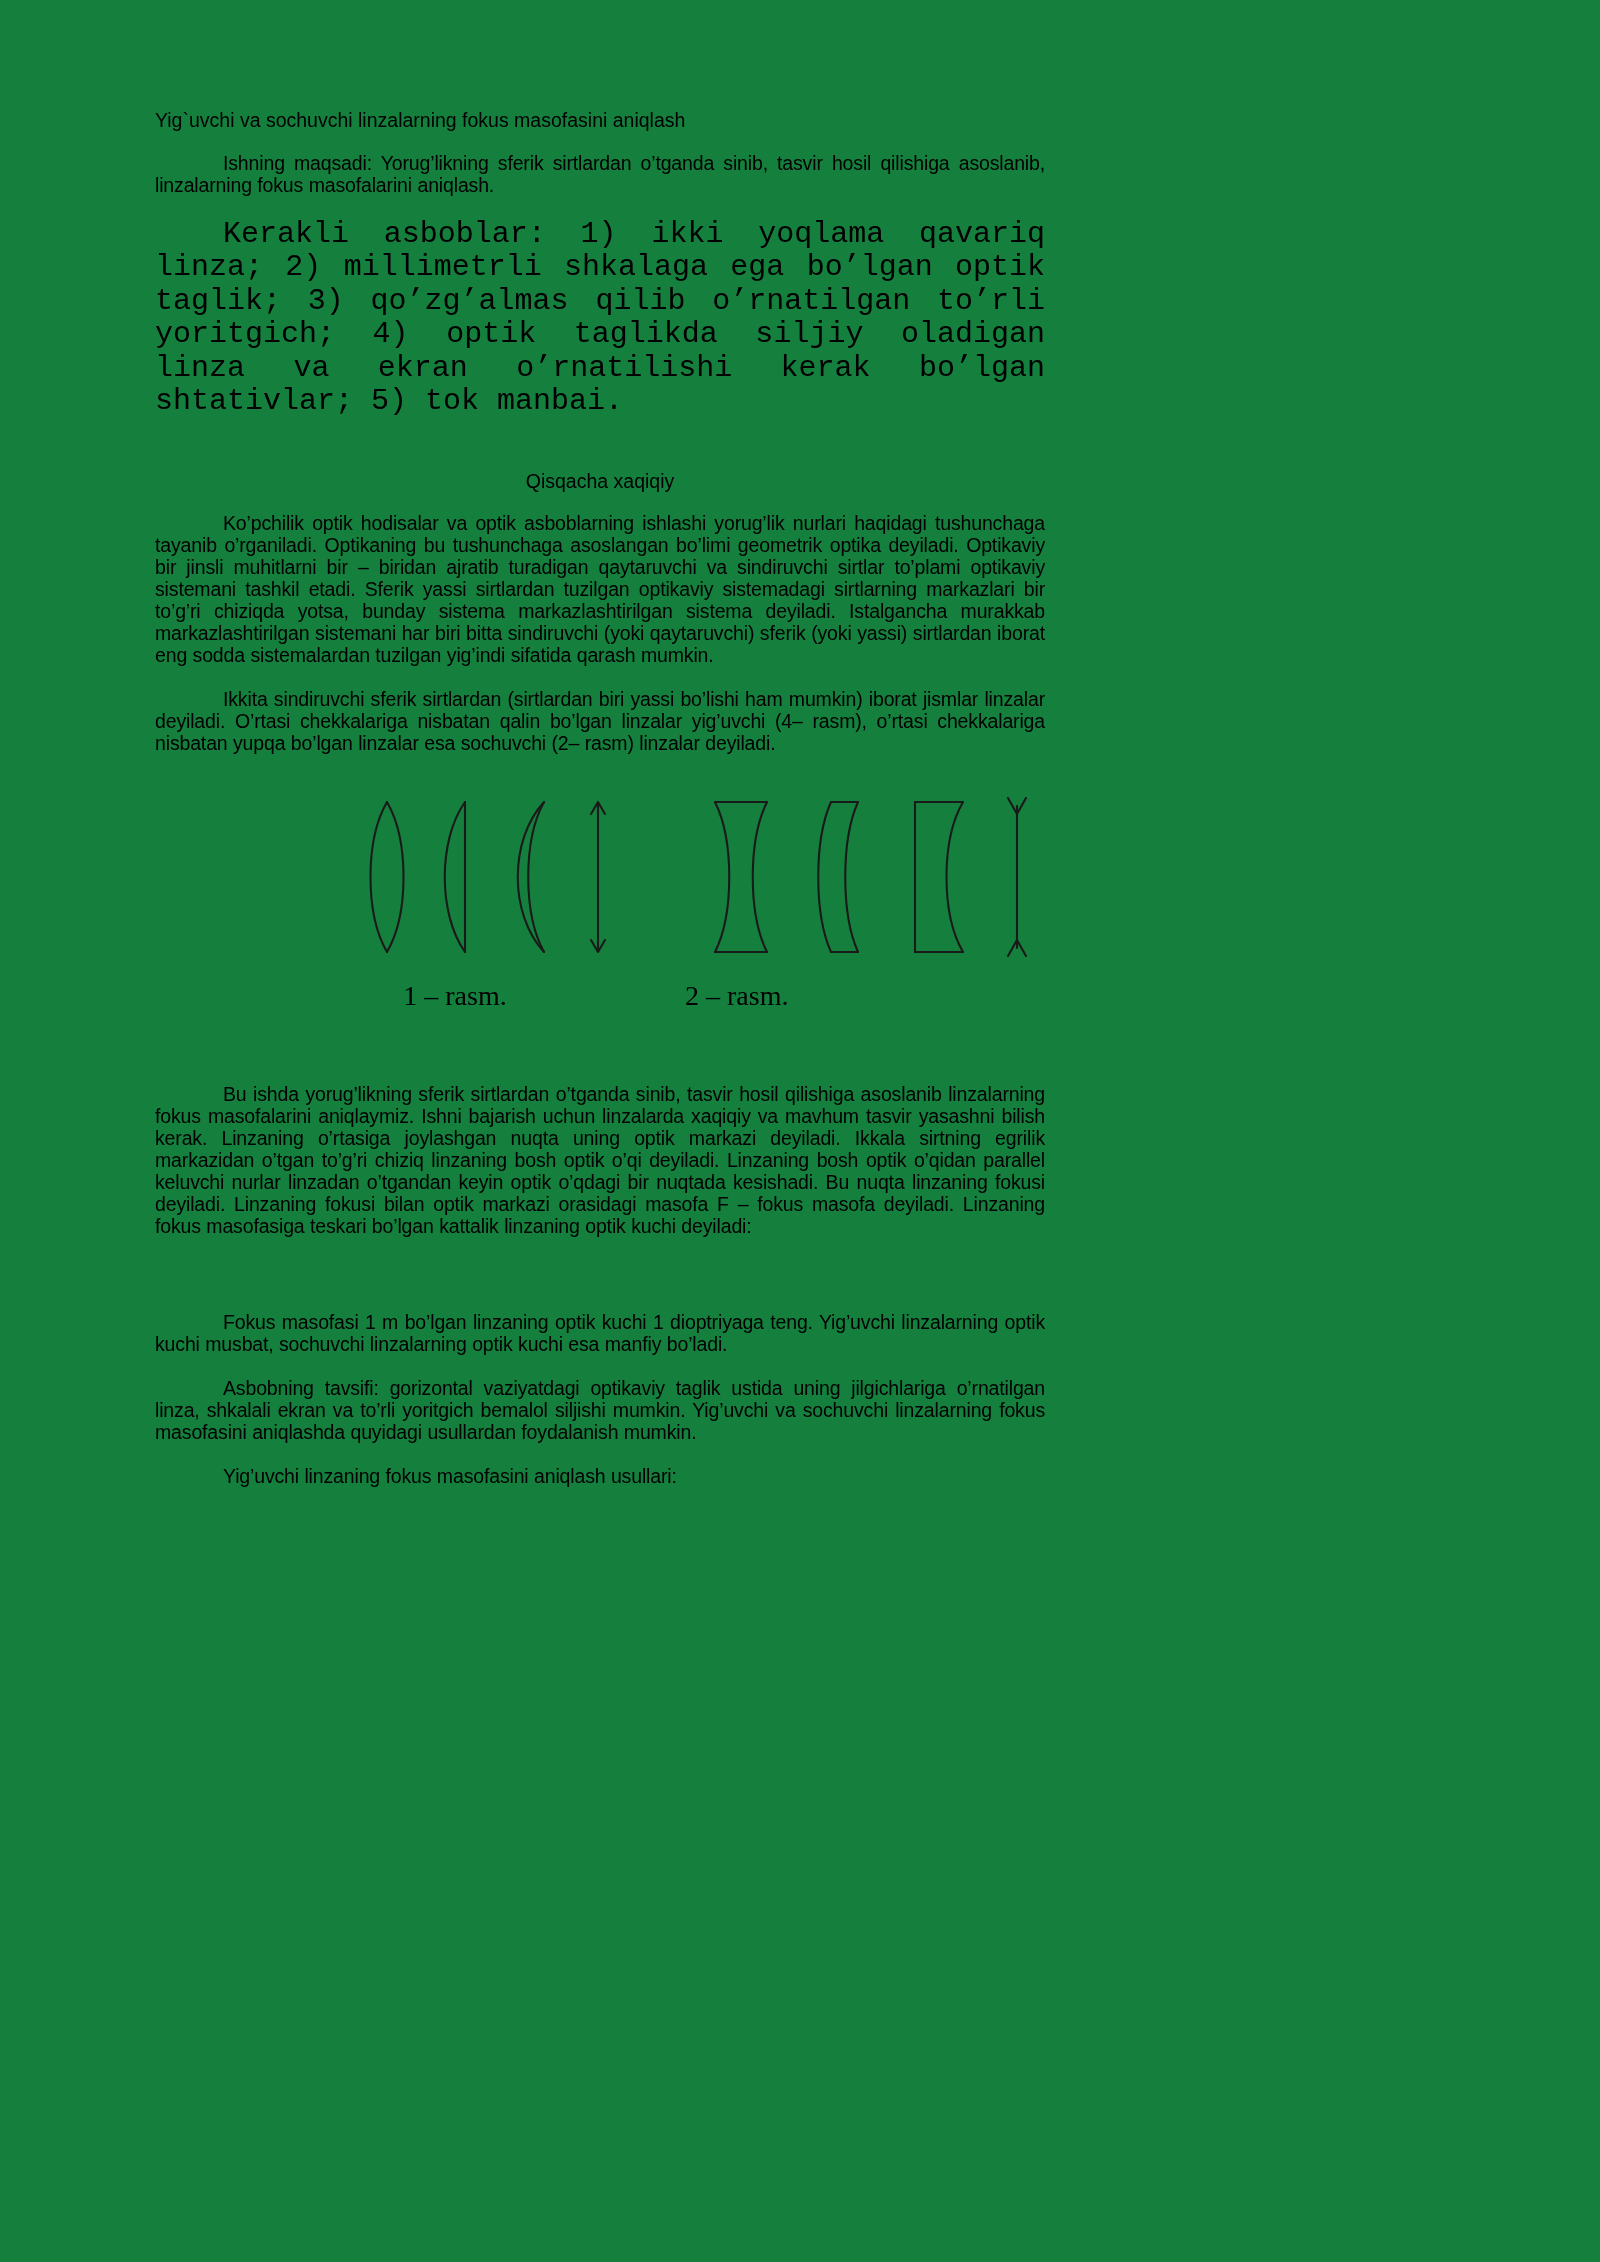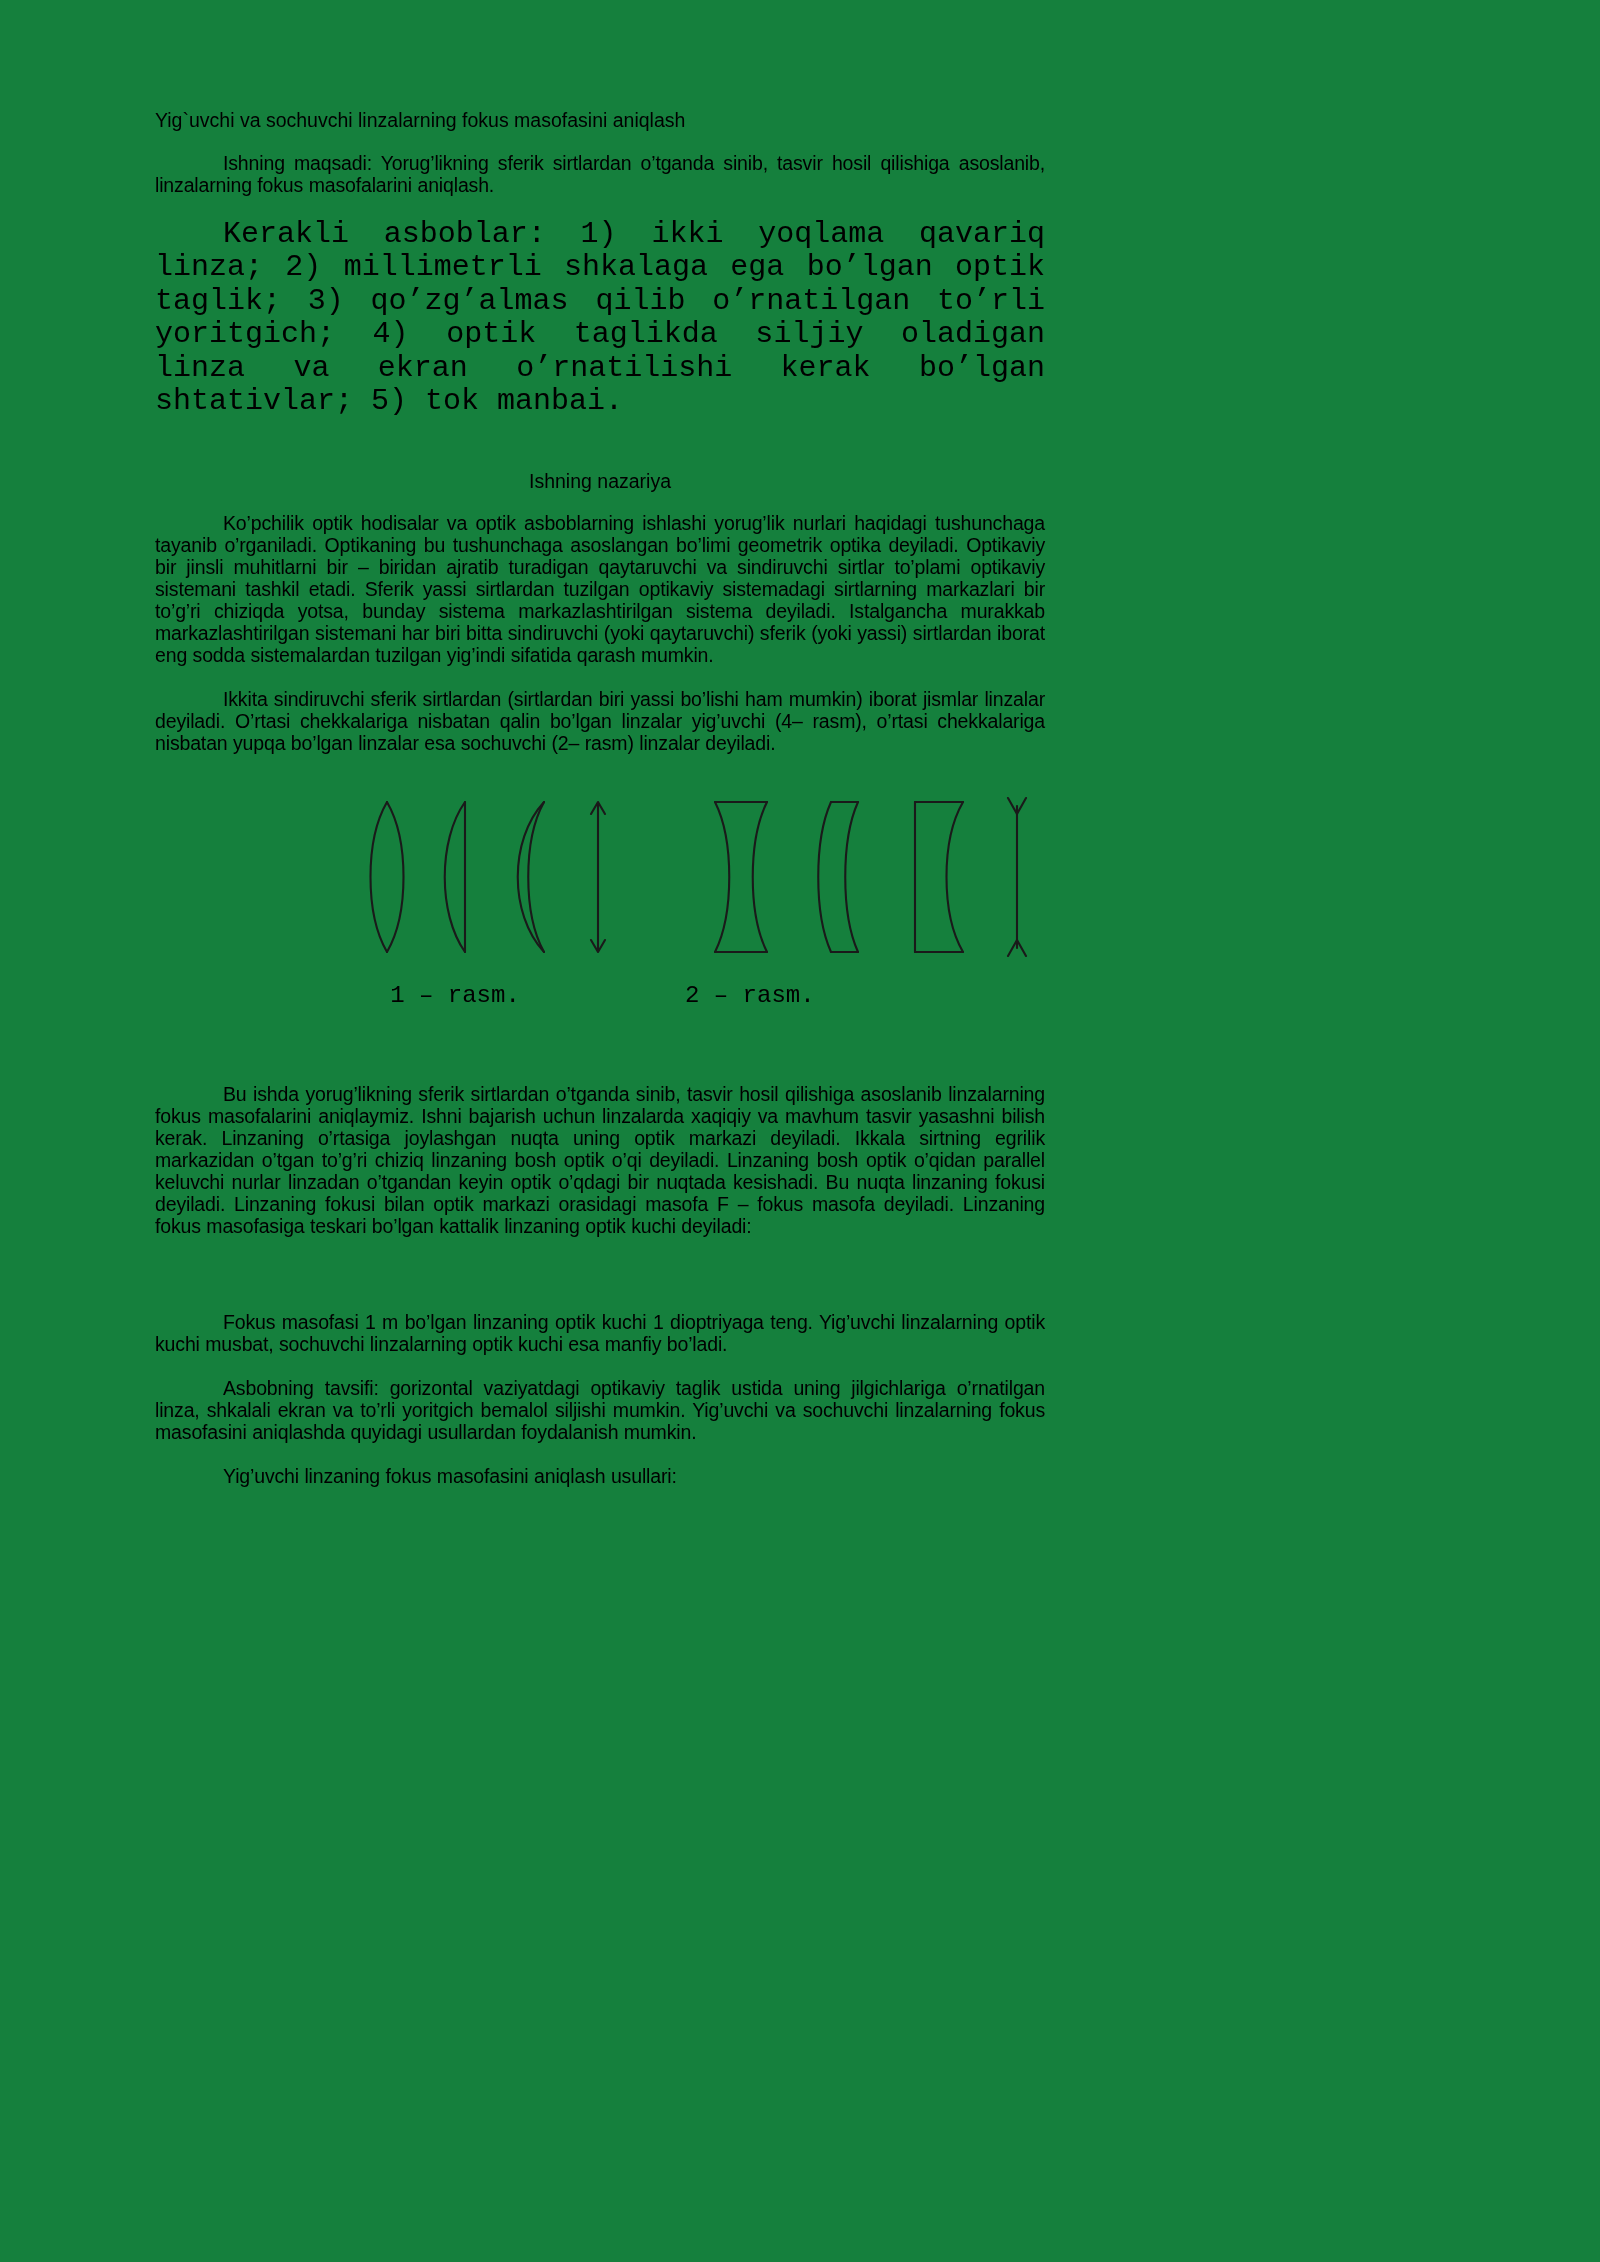--- a/index.html
+++ b/index.html
@@ -83,22 +83,22 @@
     height: 175px;
     position: relative;
   }
   .fig-svg { display: block; }
   .caption-row {
     display: flex;
     width: 890px;
     margin-top: 14px;
   }
   .caption {
-    font-family: Liberation Mono, monospace;
-    font-size: 24px;
+    font-family: Liberation Serif, serif;
+    font-size: 28px;
     line-height: 34px;
     text-align: center;
     white-space: pre;
   }
   .cap-left { width: 360px; text-align: center; margin-left: 120px;}
   .cap-right { width: 330px; text-align: left; margin-left: 50px;}
 
   .blank-space { height: 70px; }
 </style>
 </head>
@@ -112,21 +112,21 @@
     <div class="gap-sm"></div>
 
     <p class="p-sans indent">Ishning maqsadi: Yorug’likning sferik sirtlardan o’tganda sinib, tasvir hosil qilishiga asoslanib, linzalarning fokus masofalarini aniqlash.</p>
 
     <div class="gap-sm"></div>
 
     <p class="p-serif">Kerakli asboblar: 1) ikki yoqlama qavariq linza;   2) millimetrli shkalaga ega bo’lgan optik taglik;   3) qo’zg’almas qilib o’rnatilgan to’rli yoritgich;  4) optik taglikda siljiy oladigan linza va ekran o’rnatilishi kerak bo’lgan shtativlar;  5) tok manbai.</p>
 
     <div class="gap-lg"></div>
 
-    <p class="centered-heading">Ishning nazariya</p>
+    <p class="centered-heading">Qisqacha xaqiqiy</p>
 
     <div class="gap-sm"></div>
 
     <p class="p-sans indent">Ko’pchilik optik hodisalar va optik asboblarning ishlashi yorug’lik nurlari haqidagi tushunchaga tayanib o’rganiladi. Optikaning bu tushunchaga asoslangan bo’limi geometrik optika deyiladi. Optikaviy bir jinsli muhitlarni bir – biridan ajratib turadigan qaytaruvchi va sindiruvchi sirtlar to’plami optikaviy sistemani tashkil etadi. Sferik yassi sirtlardan tuzilgan optikaviy sistemadagi sirtlarning markazlari bir to’g’ri chiziqda yotsa, bunday  sistema markazlashtirilgan sistema deyiladi. Istalgancha murakkab markazlashtirilgan sistemani har biri bitta sindiruvchi (yoki qaytaruvchi) sferik (yoki yassi) sirtlardan iborat eng sodda sistemalardan tuzilgan yig’indi sifatida qarash mumkin.</p>
 
     <div class="gap-sm"></div>
 
     <p class="p-sans indent">Ikkita sindiruvchi sferik sirtlardan (sirtlardan biri yassi bo’lishi ham mumkin) iborat jismlar linzalar deyiladi. O’rtasi chekkalariga nisbatan qalin bo’lgan linzalar yig’uvchi (4– rasm), o’rtasi chekkalariga nisbatan yupqa bo’lgan linzalar esa sochuvchi (2– rasm) linzalar deyiladi.</p>
 
     <div class="gap-md"></div>

